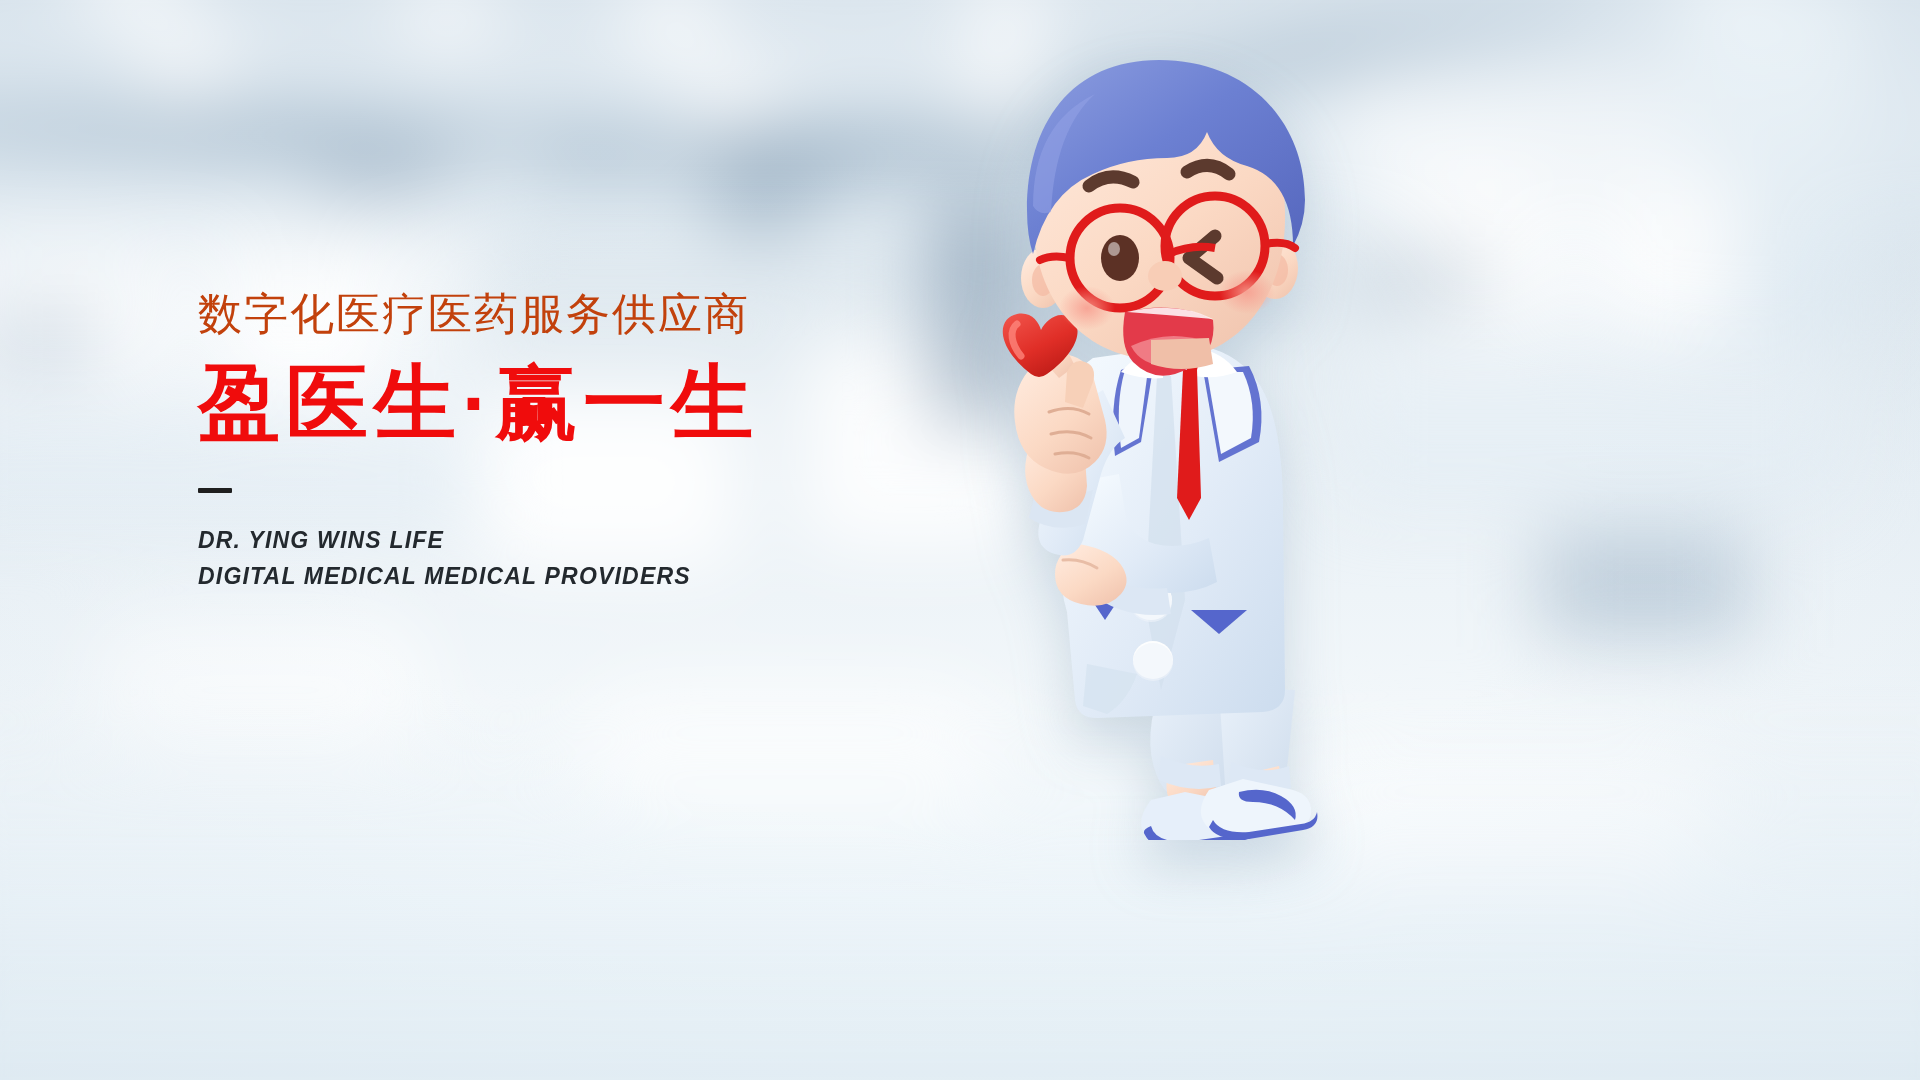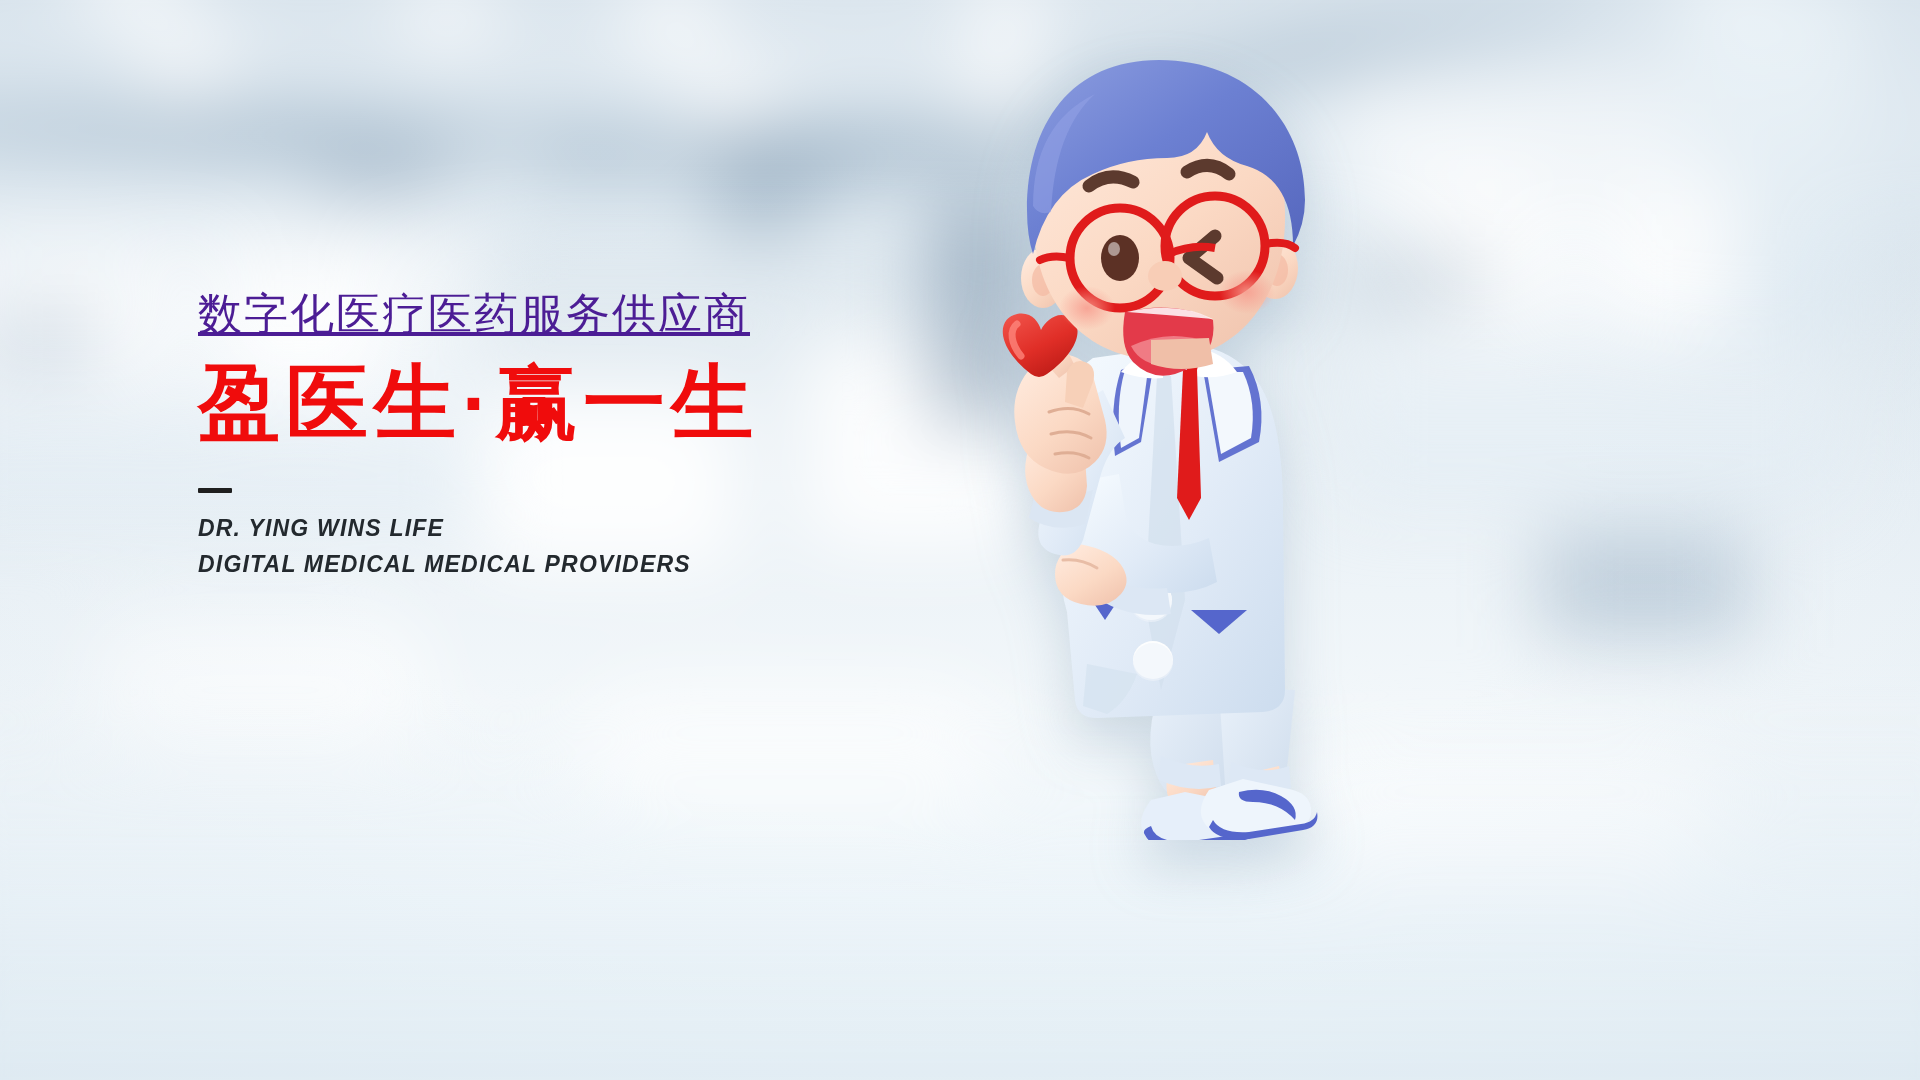--- a/index.html
+++ b/index.html
@@ -24,31 +24,31 @@
     background:linear-gradient(180deg,rgba(255,255,255,.25) 0%,rgba(240,247,251,.85) 40%,rgba(228,239,246,.95) 100%);}
   .wall{position:absolute;background:linear-gradient(180deg,rgba(255,255,255,.75),rgba(225,236,244,.6));}
   .glow{position:absolute;border-radius:50%;background:#ffffff;}
   .darkobj{position:absolute;border-radius:14px;background:rgba(88,118,145,.55);}
   .vign{position:absolute;inset:0;pointer-events:none;
     background:radial-gradient(ellipse 80% 70% at 50% 48%,rgba(255,255,255,0) 40%,rgba(205,220,232,.35) 100%);}
 
   
   .copy{position:absolute;left:198px;top:292px;width:760px;}
   .subtitle{
-    font-size:44px;color:#4c1d95;letter-spacing:2px;line-height:1;
-    font-weight:400;white-space:nowrap;text-decoration:underline;
+    font-size:44px;color:#c2410c;letter-spacing:2px;line-height:1;
+    font-weight:400;white-space:nowrap;
   }
   .headline{
     margin-top:26px;
     font-size:82px;font-weight:700;color:#f00c0c;letter-spacing:6px;
     line-height:1;white-space:nowrap;
     text-shadow:0 1px 0 rgba(255,255,255,.18);
   }
   .divider{margin-top:44px;width:34px;height:5px;background:#1f1f1f;border-radius:1px;}
-  .en{margin-top:17px;}
+  .en{margin-top:29px;}
   .en-line{
     font-style:italic;font-weight:700;font-size:23px;color:#23292e;
     letter-spacing:1.2px;line-height:36px;white-space:nowrap;
   }
 
   
   .mascot{position:absolute;left:975px;top:40px;width:420px;height:800px;}
   .m-svg{width:100%;height:100%;display:block;
          filter:drop-shadow(0 26px 26px rgba(120,150,175,.30));}
 </style>

